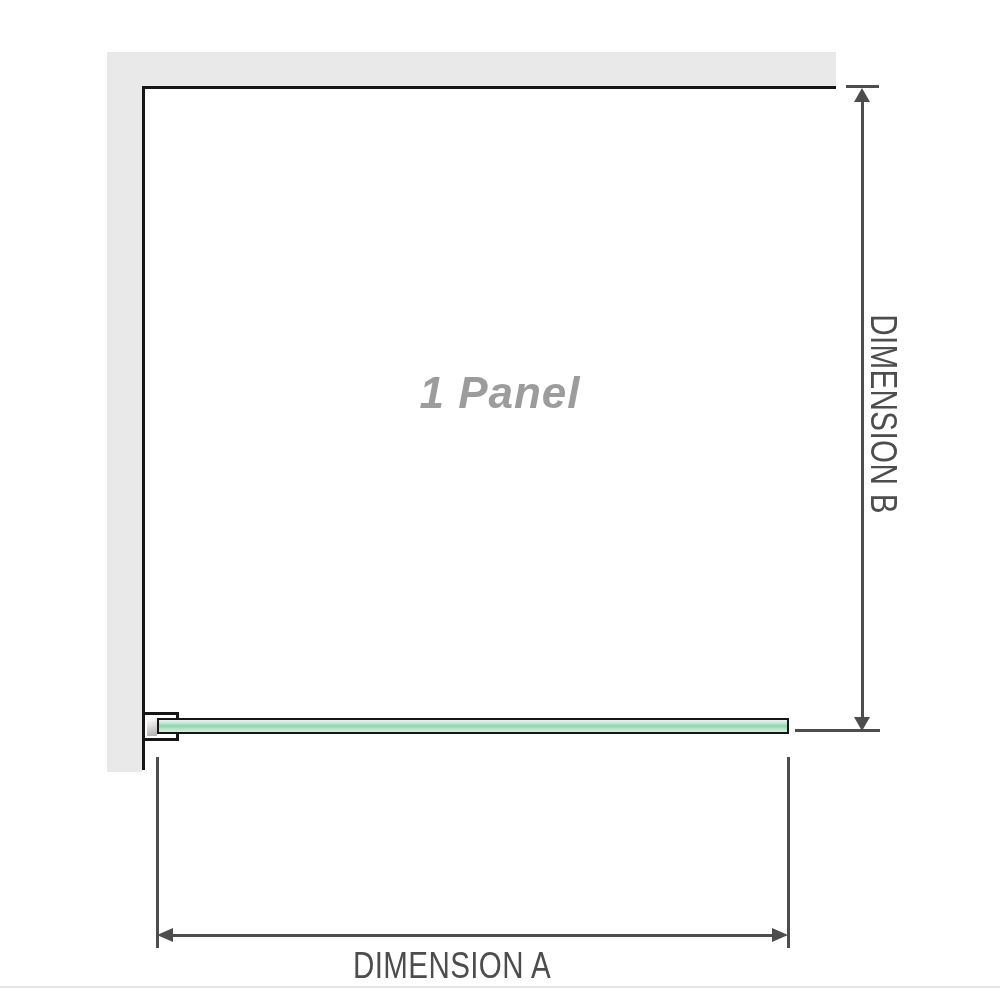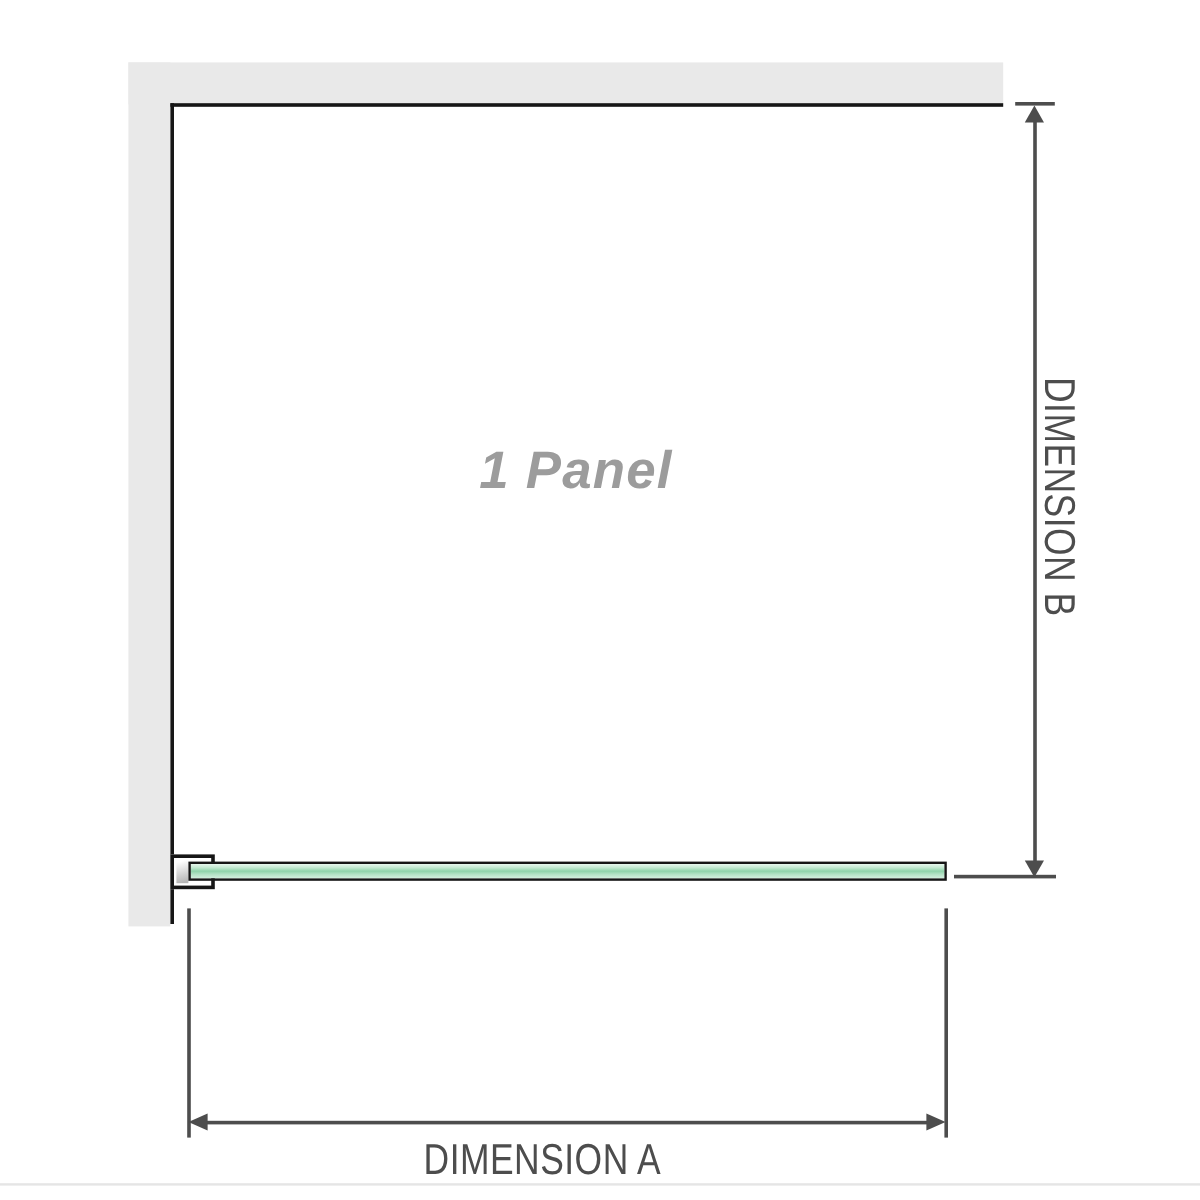--- a/index.html
+++ b/index.html
@@ -11,21 +11,21 @@
   
   .wall{background:var(--wall);}
   .wall-top{left:107px;top:52px;width:729px;height:35px;}
   .wall-left{left:107px;top:52px;width:35px;height:720px;}
   
   .panel-edge{background:var(--outline);}
   .panel-edge-top{left:142px;top:86px;width:694px;height:2.5px;}
   .panel-edge-left{left:142px;top:86px;width:2.5px;height:684px;}
   
   .panel-label{
-    left:480px;top:393px;transform:translate(-50%,-50%);
+    left:500px;top:393px;transform:translate(-50%,-50%);
     font-size:44px;font-weight:bold;font-style:italic;letter-spacing:1px;
     color:var(--panel-label);white-space:nowrap;
   }
   
   .bracket{
     left:142px;top:712px;width:37px;height:29px;box-sizing:border-box;
     border:3px solid var(--outline);background:#ffffff;z-index:2;
   }
   .bracket-pad{
     left:2px;top:2px;width:10px;height:19px;

